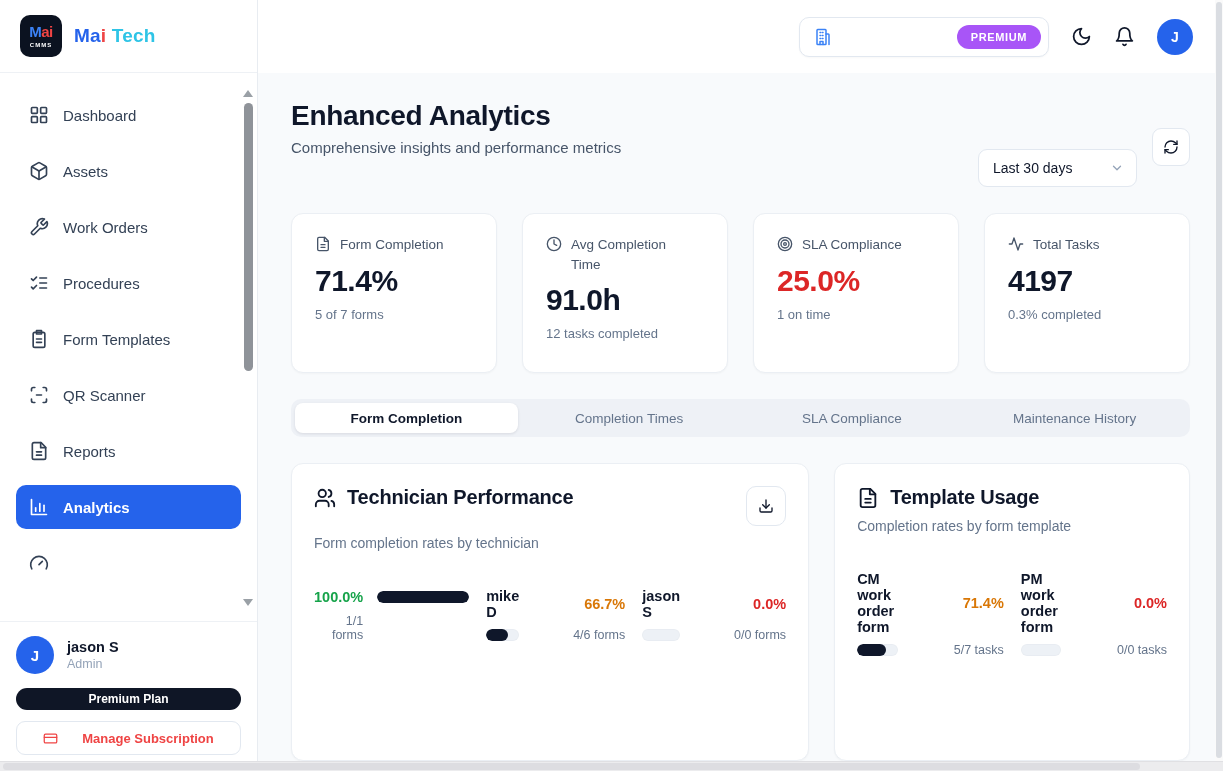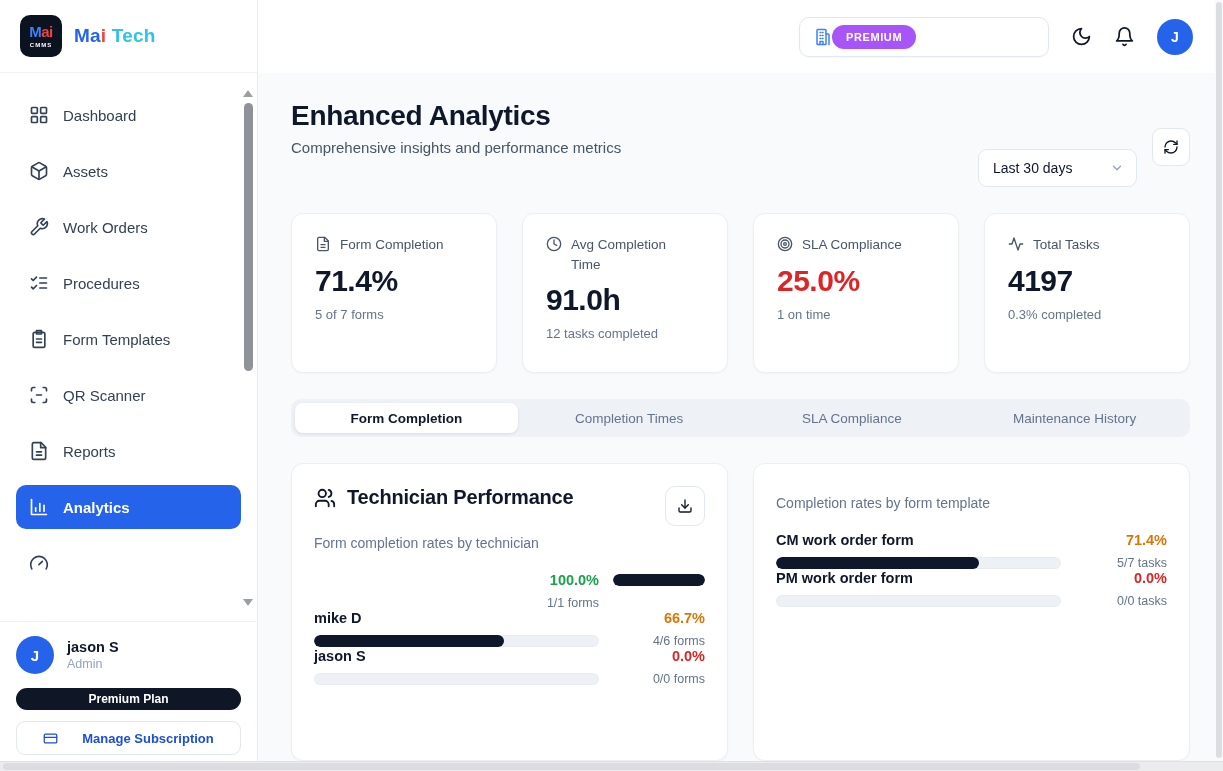--- a/index.html
+++ b/index.html
@@ -37,30 +37,30 @@
   .user-section { border-top:1px solid #eef1f5; padding:14px 16px 16px; }
   .user-row { display:flex; align-items:center; gap:13px; }
   .avatar { width:38px; height:38px; border-radius:50%; background:#2563eb; color:#fff;
             display:flex; align-items:center; justify-content:center; font-size:15px; font-weight:bold; }
   .user-name { font-size:14.5px; font-weight:bold; color:#0f172a; }
   .user-role { font-size:12.5px; color:#94a3b8; margin-top:2px; }
   .plan-pill { margin-top:14px; height:22px; border-radius:999px; background:#0f1626; color:#fff;
                font-size:12px; font-weight:bold; display:flex; align-items:center; justify-content:center; }
   .manage-btn { margin-top:11px; height:34px; width:100%; border:1px solid #e2e8f0; border-radius:9px;
                 background:#fff; display:flex; align-items:center; justify-content:center; gap:24px;
-                font-size:13px; font-weight:bold; color:#1d4ed8; cursor:pointer;
+                font-size:13px; font-weight:bold; color:#ef4444; cursor:pointer;
                 font-family:"Liberation Sans", sans-serif; }
   .manage-btn svg { width:15px; height:15px; }
 
   
   .main { flex:1; display:flex; flex-direction:column; min-width:0; }
   .topbar { height:73px; background:#fff; display:flex; align-items:center; justify-content:flex-end;
             gap:22px; padding-right:30px; }
   .org-selector { width:250px; height:40px; border:1px solid #e2e8f0; border-radius:10px; background:#fff;
-                  display:flex; align-items:center; padding:0 7px 0 14px;
+                  display:flex; align-items:center; justify-content:space-between; padding:0 7px 0 14px;
                   cursor:pointer; box-shadow:0 1px 2px rgba(15,23,42,0.03); }
   .org-selector svg { width:18px; height:18px; color:#3b82f6; }
   .premium-badge { background:#a855f7; color:#fff; font-size:11px; font-weight:bold; letter-spacing:0.6px;
                    border-radius:999px; padding:6px 14px; }
   .icon-btn { background:none; border:none; cursor:pointer; color:#0f172a; display:flex; align-items:center; }
   .icon-btn svg { width:21px; height:21px; }
   .avatar.small { width:36px; height:36px; font-size:14px; }
 
   .content { flex:1; background:#f8fafc; padding:27px 33px 0; overflow:hidden; }
   .page-head { display:flex; justify-content:space-between; align-items:flex-start; }
@@ -95,21 +95,21 @@
            box-shadow:0 1px 2px rgba(15,23,42,0.03); min-height:298px; }
   .panel-head { display:flex; justify-content:space-between; align-items:flex-start; }
   .panel-title-row { display:flex; align-items:center; gap:11px; }
   .panel-title-row svg { width:22px; height:22px; color:#0f172a; }
   .panel-title { font-size:20px; font-weight:800; letter-spacing:-0.2px; }
   .download-btn { width:40px; height:40px; border:1px solid #e2e8f0; border-radius:10px; background:#fff;
                   display:flex; align-items:center; justify-content:center; cursor:pointer; color:#0f172a; }
   .download-btn svg { width:16px; height:16px; }
   .panel-sub { font-size:14px; color:#64748b; margin-top:9px; }
 
-  .bar-rows { margin-top:21px; display:flex; flex-direction:column; }
+  .bar-rows { margin-top:37px; display:flex; flex-direction:row; gap:17px; }
   .bar-row { display:grid; grid-template-columns:1fr 92px; grid-template-rows:auto auto;
              column-gap:14px; row-gap:8px; align-items:center; }
   .bar-name { font-size:14.5px; font-weight:bold; color:#0f172a; display:flex; align-items:center; gap:6px; }
   .redact { display:inline-block; width:58px; height:11px; border-radius:3px;
             background:#cbd5e1; filter:blur(4px); opacity:0.55; }
   .bar-pct { font-size:14.5px; font-weight:bold; text-align:right; }
   .bar-track { height:12px; border-radius:999px; background:#edf1f6; overflow:hidden;
                box-shadow:inset 0 0 0 1px rgba(15,23,42,0.02); }
   .bar-fill { height:100%; border-radius:999px; background:#0f172a; }
   .bar-detail { font-size:12.5px; color:#64748b; text-align:right; }
@@ -397,20 +397,31 @@
               <div class="bar-pct" style="color: rgb(220, 38, 38);">0.0%</div>
               <div class="bar-track">
                   <div class="bar-fill" style="width: 0%;"></div>
                 </div>
               <div class="bar-detail">0/0 forms</div>
             </div>
           </div>
         </section>
 
         <section class="panel">
+          <div class="panel-head">
+            <div class="panel-title-row">
+              <svg viewBox="0 0 24 24" fill="none" stroke="currentColor" stroke-width="2" stroke-linecap="round" stroke-linejoin="round">
+                  <path d="M14.5 2H6a2 2 0 0 0-2 2v16a2 2 0 0 0 2 2h12a2 2 0 0 0 2-2V7.5z"></path>
+                  <path d="M14 2v6h6"></path>
+                  <path d="M9 13h6"></path>
+                  <path d="M9 17h6"></path>
+                </svg>
+              <span class="panel-title">Template Usage</span>
+            </div>
+          </div>
           <div class="panel-sub">Completion rates by form template</div>
           <div class="bar-rows">
             <div class="bar-row">
               <div class="bar-name">
                   <span>CM work order form</span>
                 </div>
               <div class="bar-pct" style="color: rgb(217, 119, 6);">71.4%</div>
               <div class="bar-track">
                   <div class="bar-fill" style="width: 71.4%;"></div>
                 </div>

